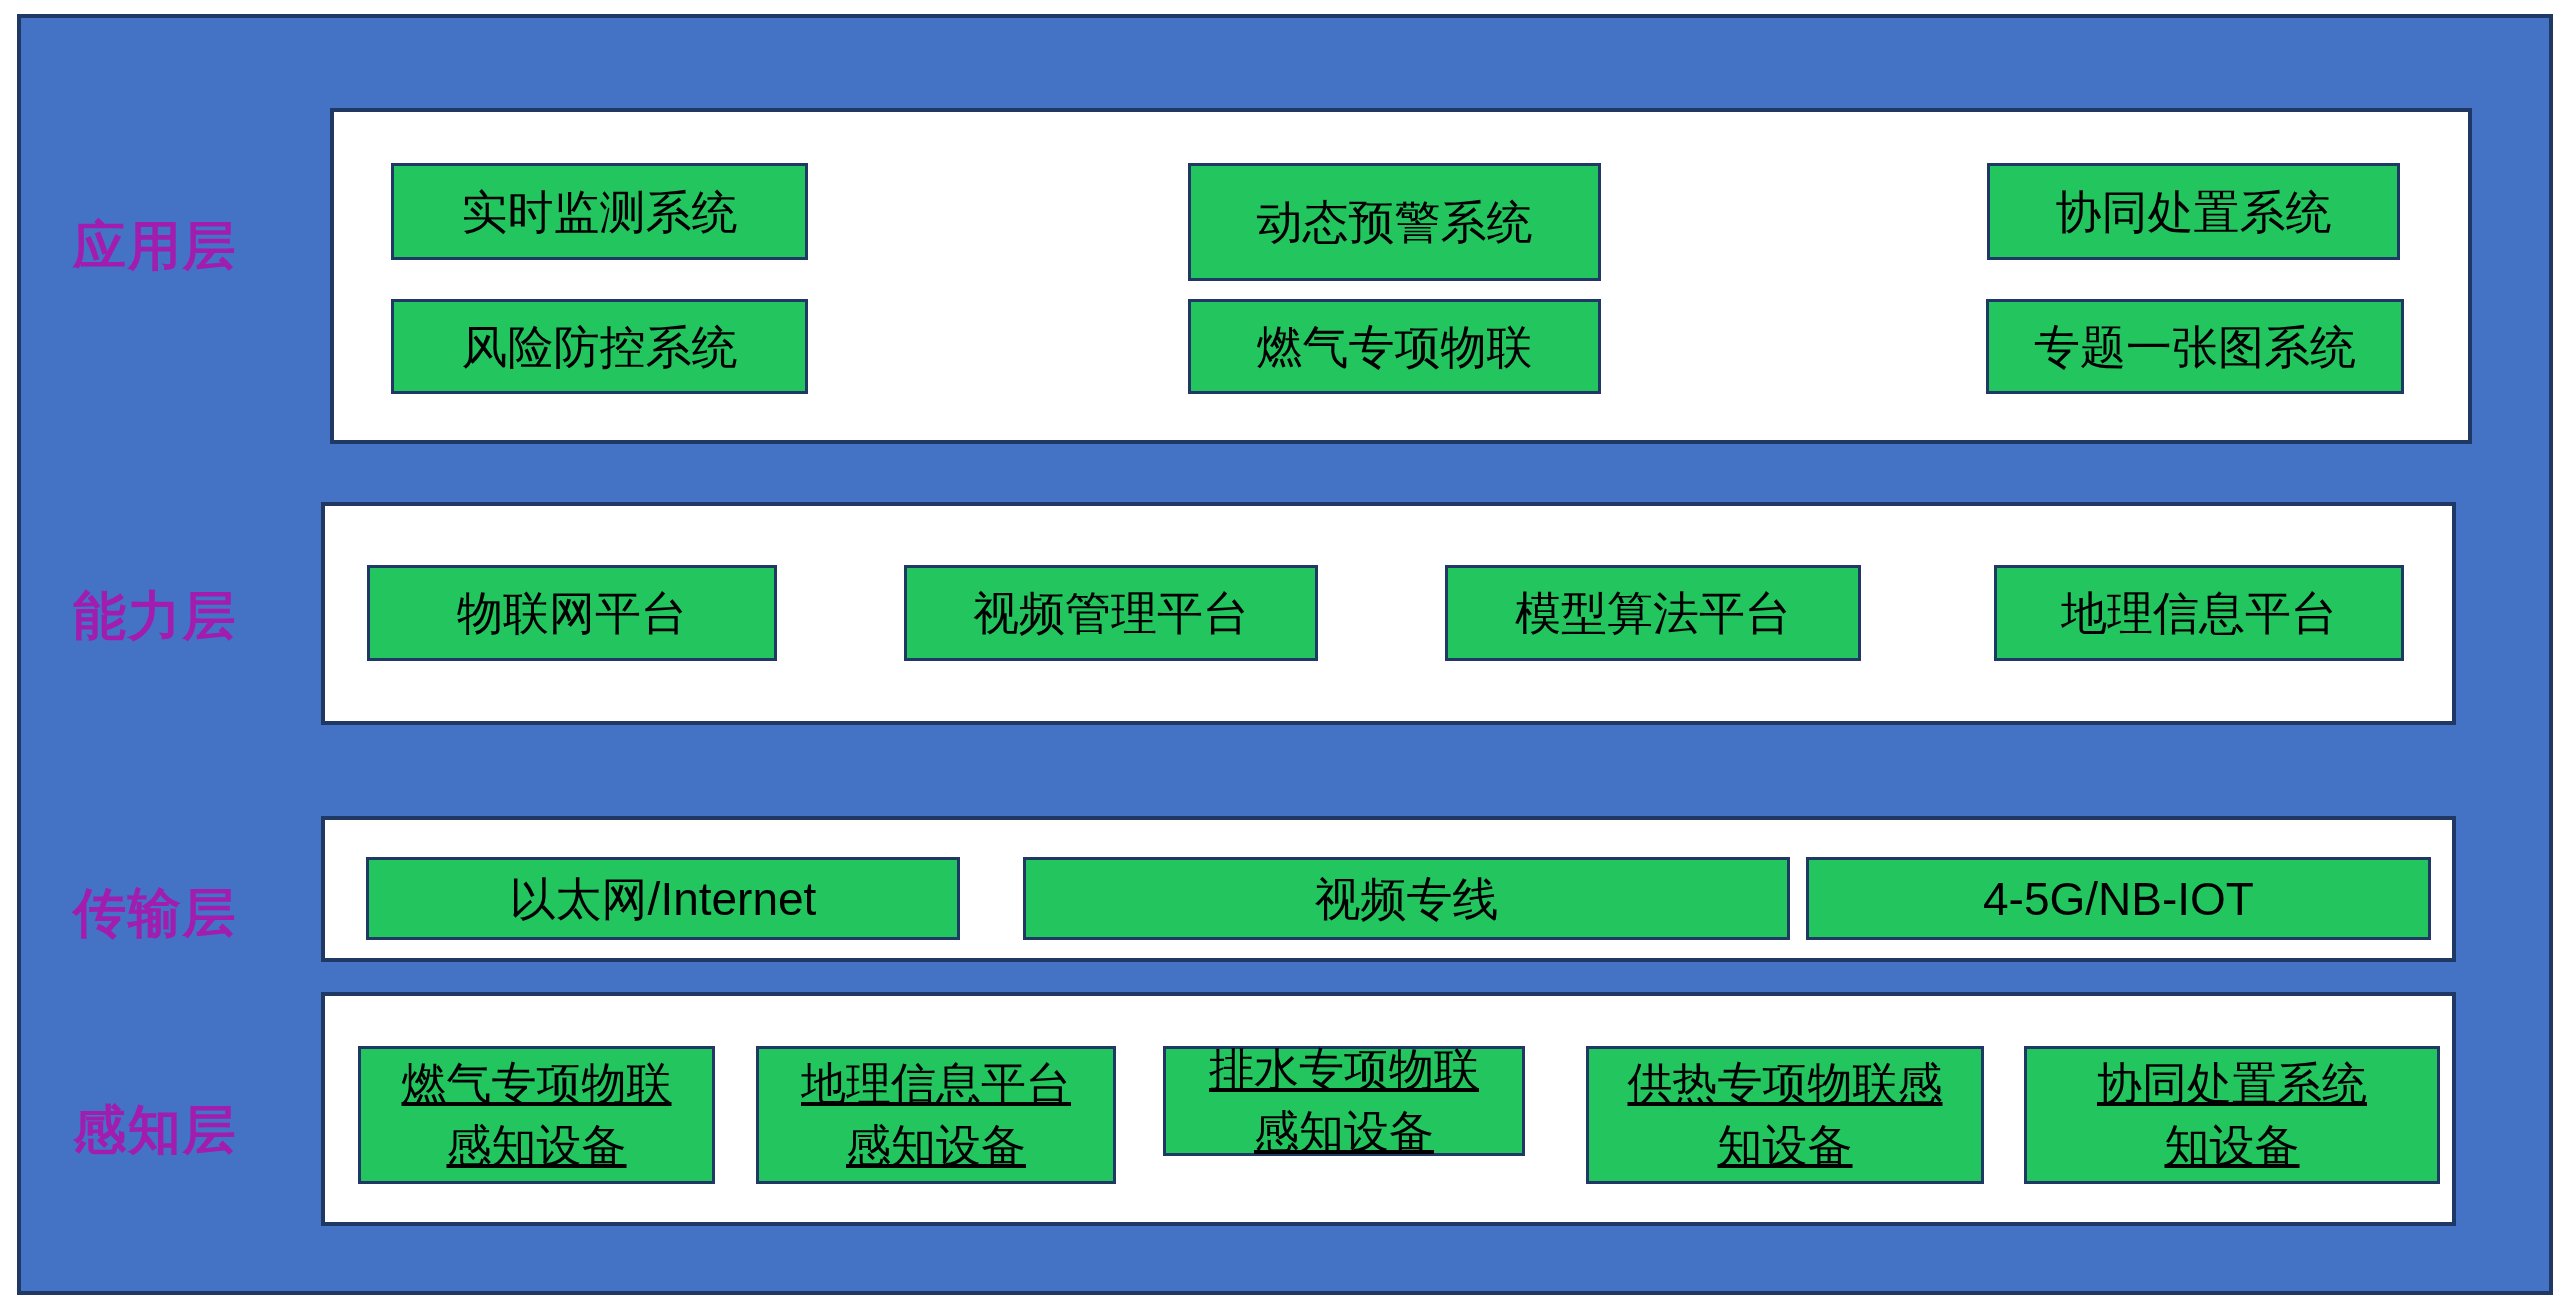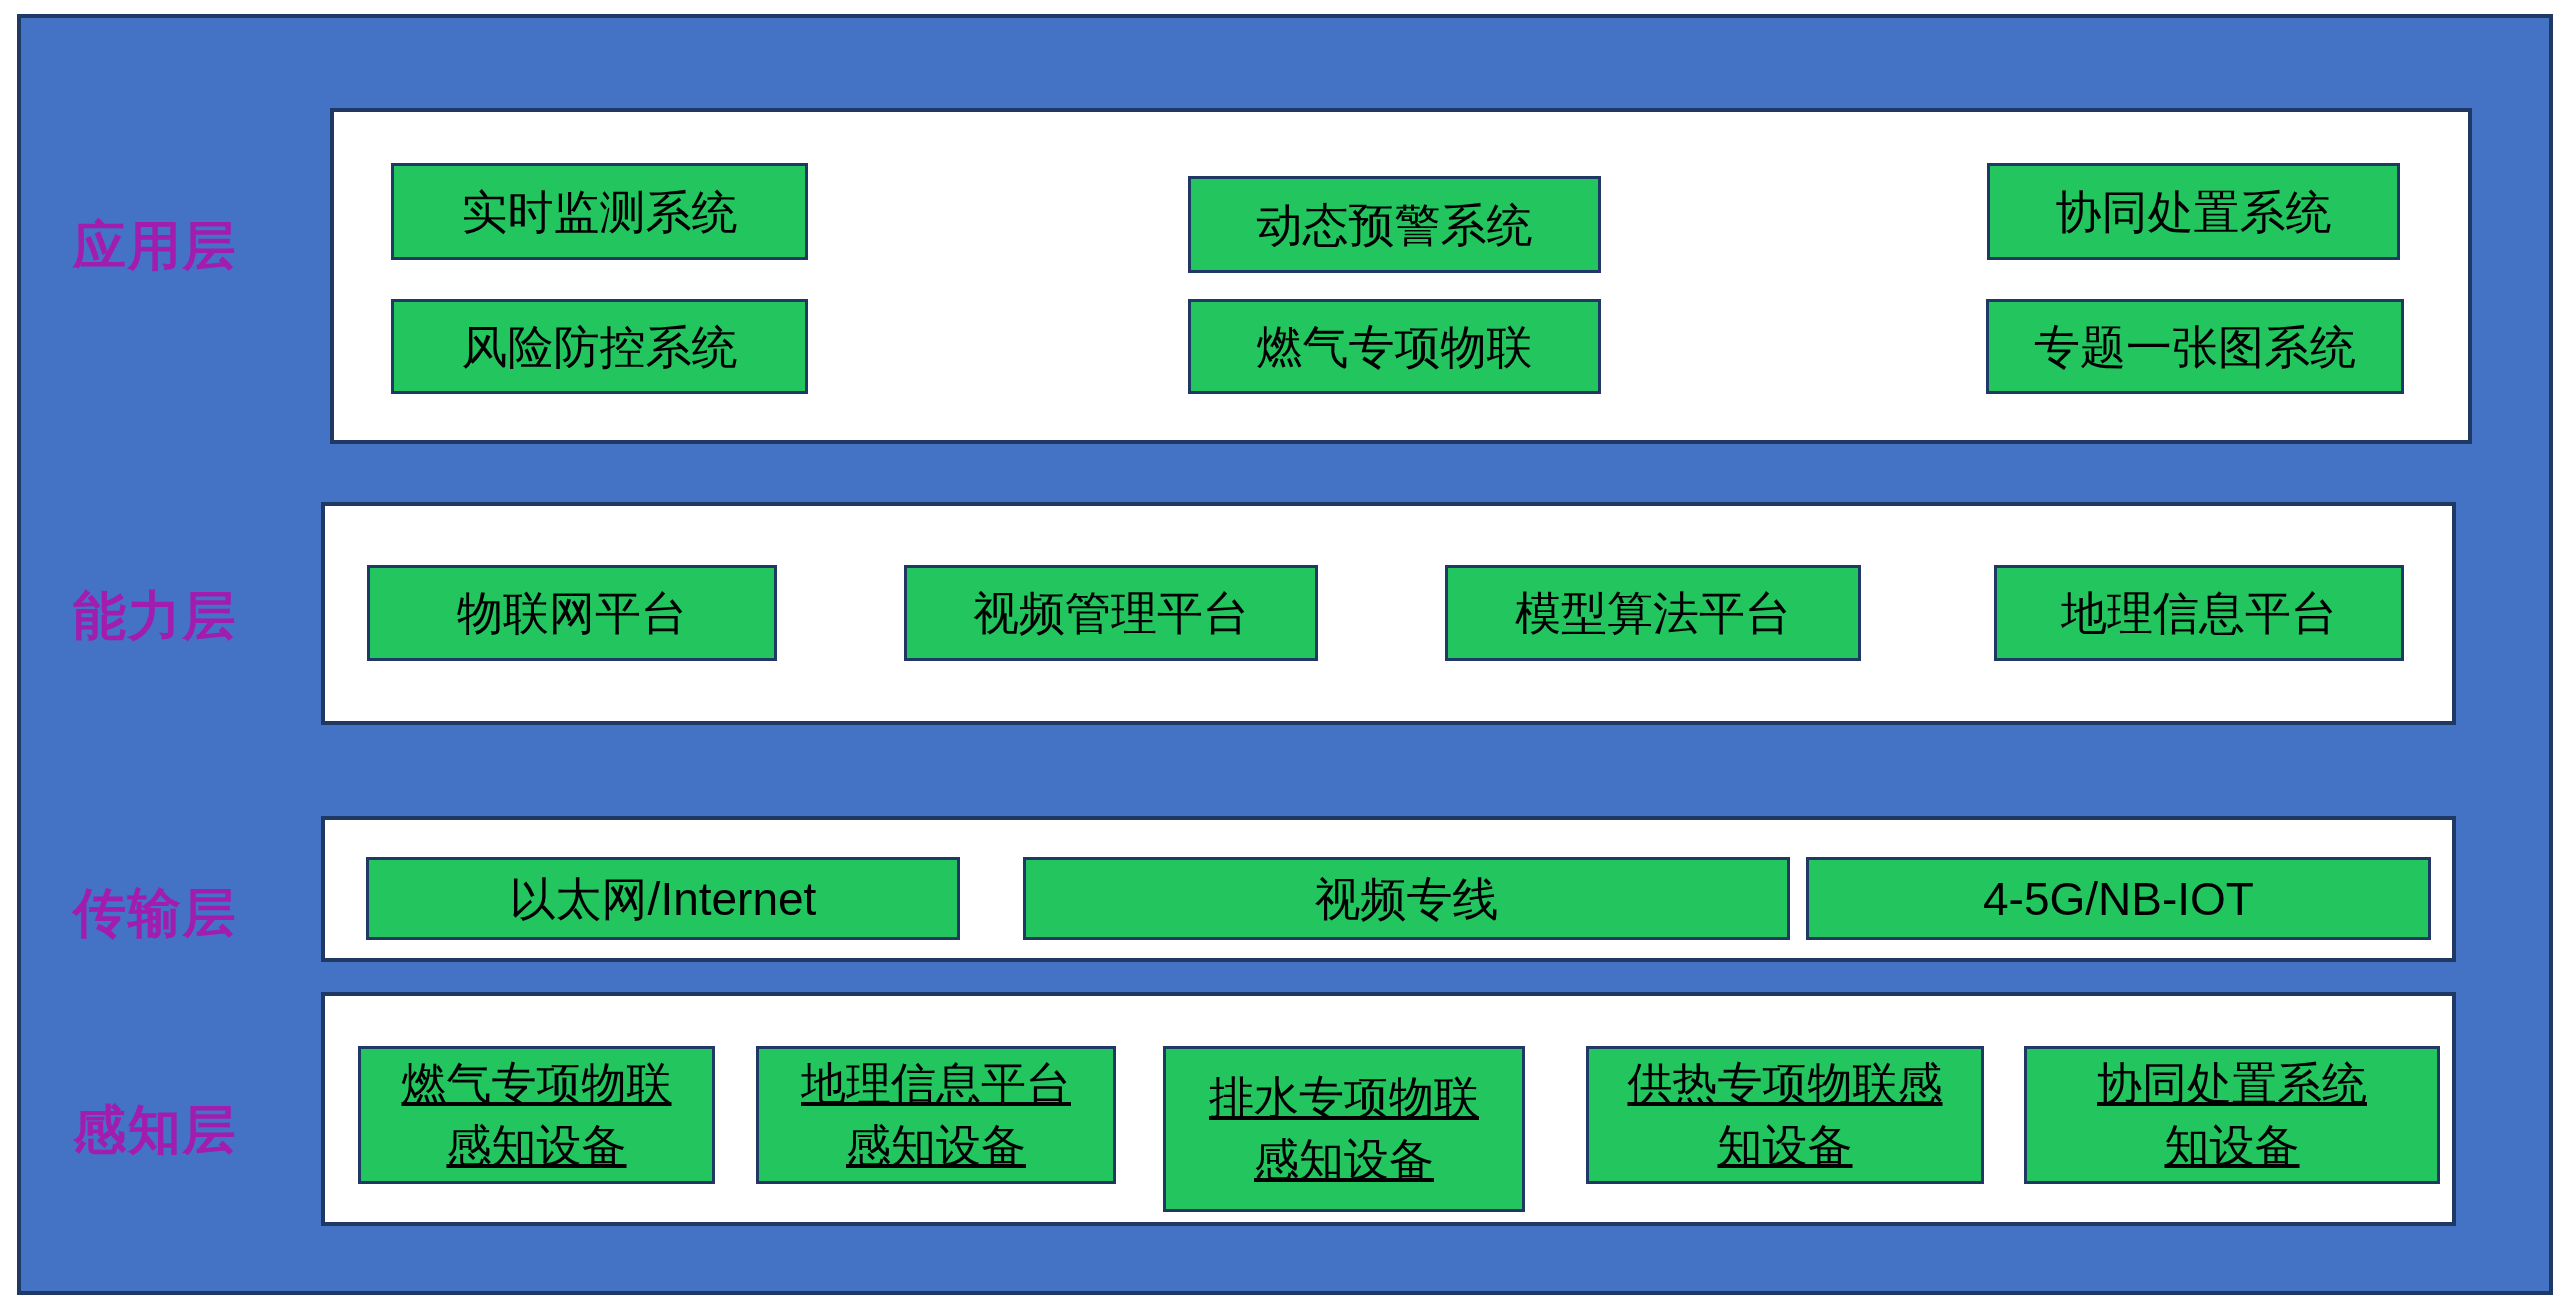--- a/index.html
+++ b/index.html
@@ -37,21 +37,21 @@
 
   <div class="bg"></div>
 
   <div class="layer-label" style="top:217px">应用层</div>
   <div class="layer-label" style="top:587px">能力层</div>
   <div class="layer-label" style="top:884px">传输层</div>
   <div class="layer-label" style="top:1101px">感知层</div>
 
   <div class="panel" style="left:330px;top:108px;width:2142px;height:336px"></div>
   <div class="box" style="left:391px;top:163px;width:417px;height:97px">实时监测系统</div>
-  <div class="box" style="left:1188px;top:176px;width:413px;height:97px">动态预警系统</div>
+  <div class="box" style="left:1188px;top:163px;width:413px;height:118px">动态预警系统</div>
   <div class="box" style="left:1987px;top:163px;width:413px;height:97px">协同处置系统</div>
   <div class="box" style="left:391px;top:299px;width:417px;height:95px">风险防控系统</div>
   <div class="box" style="left:1188px;top:299px;width:413px;height:95px">燃气专项物联</div>
   <div class="box" style="left:1986px;top:299px;width:418px;height:95px">专题一张图系统</div>
 
   <div class="panel" style="left:321px;top:502px;width:2135px;height:223px"></div>
   <div class="box" style="left:367px;top:565px;width:410px;height:96px">物联网平台</div>
   <div class="box" style="left:904px;top:565px;width:414px;height:96px">视频管理平台</div>
   <div class="box" style="left:1445px;top:565px;width:416px;height:96px">模型算法平台</div>
   <div class="box" style="left:1994px;top:565px;width:410px;height:96px">地理信息平台</div>
@@ -59,21 +59,21 @@
   <div class="panel" style="left:321px;top:816px;width:2135px;height:146px"></div>
   <div class="box" style="left:1023px;top:857px;width:767px;height:83px">视频专线</div>
   <div class="box" style="left:366px;top:857px;width:594px;height:83px">以太网/Internet</div>
   <div class="box" style="left:1806px;top:857px;width:625px;height:83px">4-5G/NB-IOT</div>
 
   <div class="panel" style="left:321px;top:992px;width:2135px;height:234px"></div>
   <div class="box small" style="left:358px;top:1046px;width:357px;height:138px">燃气专项物联
 感知设备</div>
   <div class="box small" style="left:756px;top:1046px;width:360px;height:138px">地理信息平台
 感知设备</div>
-  <div class="box small" style="left:1163px;top:1046px;width:362px;height:166px">排水专项物联
+  <div class="box small" style="left:1163px;top:1046px;width:362px;height:110px">排水专项物联
 感知设备</div>
   <div class="box small" style="left:1586px;top:1046px;width:398px;height:138px">供热专项物联感
 知设备</div>
   <div class="box small" style="left:2024px;top:1046px;width:416px;height:138px">协同处置系统
 知设备</div>
 
 </div>
 
 
 </body></html>

